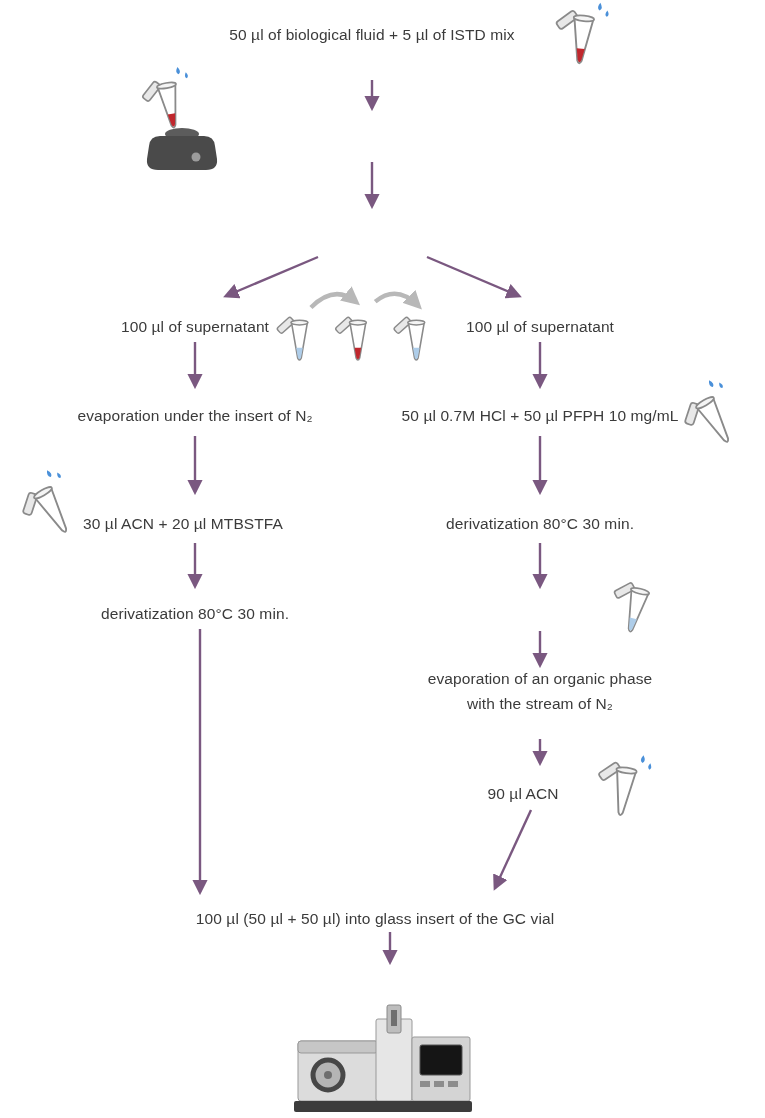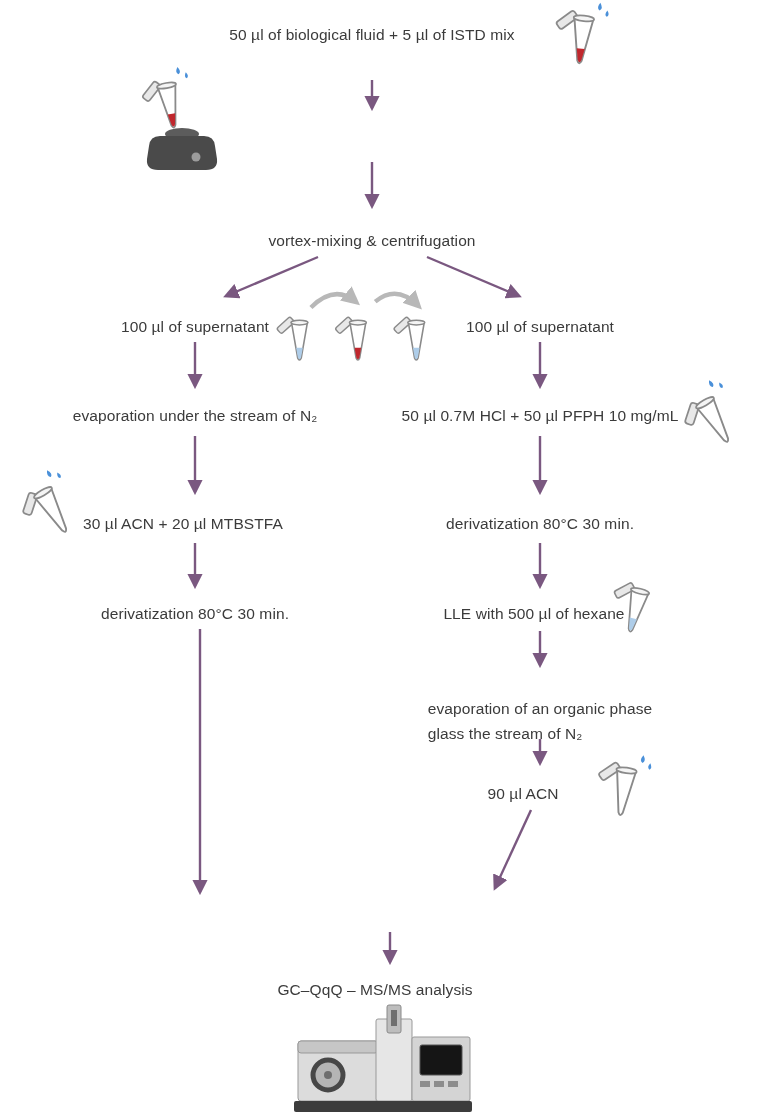--- a/index.html
+++ b/index.html
@@ -7,21 +7,21 @@
     position:relative;
     width:765px;height:1118px;
     background:#ffffff;
     font-family:"Liberation Sans", sans-serif;
     overflow:hidden;
   }
   .arrows{position:absolute;left:0;top:0;pointer-events:none;}
   .node{
     position:absolute;
     transform:translateX(-50%);
-    text-align:left;
+    text-align:center;
     white-space:nowrap;
     font-size:15.5px;
     line-height:25px;
     color:#3b3b3b;
     letter-spacing:0.1px;
   }
   .node span{display:block;}
   .icon{position:absolute;overflow:visible;}
   .rot{transform-origin:50% 50%;}
 </style>
@@ -69,43 +69,41 @@
       <line x1="531" y1="810" x2="495" y2="888"></line>
       <line x1="390" y1="932" x2="390" y2="962"></line>
     </g>
   </svg>
 
   <div class="node" style="left:372px;top:22px">
     <span>50 µl of biological fluid + 5 µl of ISTD mix</span>
   </div>
 
 
-  <div class="node" style="left:372px;top:228px">vortex-mixing &amp; centrifugation</div>
 
   <div class="node" style="left:195px;top:314px">100 µl of supernatant</div>
   <div class="node" style="left:540px;top:314px">100 µl of supernatant</div>
 
-  <div class="node" style="left:195px;top:403px">evaporation under the stream of N₂</div>
+  <div class="node" style="left:195px;top:403px">evaporation under the insert of N₂</div>
   <div class="node" style="left:540px;top:403px">50 µl 0.7M HCl + 50 µl PFPH 10 mg/mL</div>
 
   <div class="node" style="left:183px;top:511px">30 µl ACN + 20 µl MTBSTFA</div>
   <div class="node" style="left:540px;top:511px">derivatization 80°C 30 min.</div>
 
   <div class="node" style="left:195px;top:601px">derivatization 80°C 30 min.</div>
-  <div class="node" style="left:534px;top:601px">LLE with 500 µl of hexane</div>
 
-  <div class="node" style="left:540px;top:696px">
+  <div class="node" style="left:540px;top:666px">
     <span>evaporation of an organic phase</span>
-    <span>glass the stream of N₂</span>
+    <span>with the stream of N₂</span>
   </div>
 
   <div class="node" style="left:523px;top:781px">90 µl ACN</div>
 
+  <div class="node" style="left:375px;top:906px">100 µl (50 µl + 50 µl) into glass insert of the GC vial</div>
 
-  <div class="node" style="left:375px;top:977px">GC–QqQ – MS/MS analysis</div>
 
   <svg class="icon rot" style="left:556px;top:0px;transform:rotate(6deg);--liquid:#c0272d" width="52" height="73" viewBox="0 0 60 84">
     <use href="#sym-tube"></use>
       <use href="#sym-drops"></use>
   </svg>
 
   <svg class="icon" style="left:130px;top:64px" width="112" height="112" viewBox="0 0 112 112">
     <g style="--liquid:#c0272d" transform="translate(16,4) scale(0.82)">
       <g transform="rotate(-10 30 50)">
           <use href="#sym-tube"></use>

